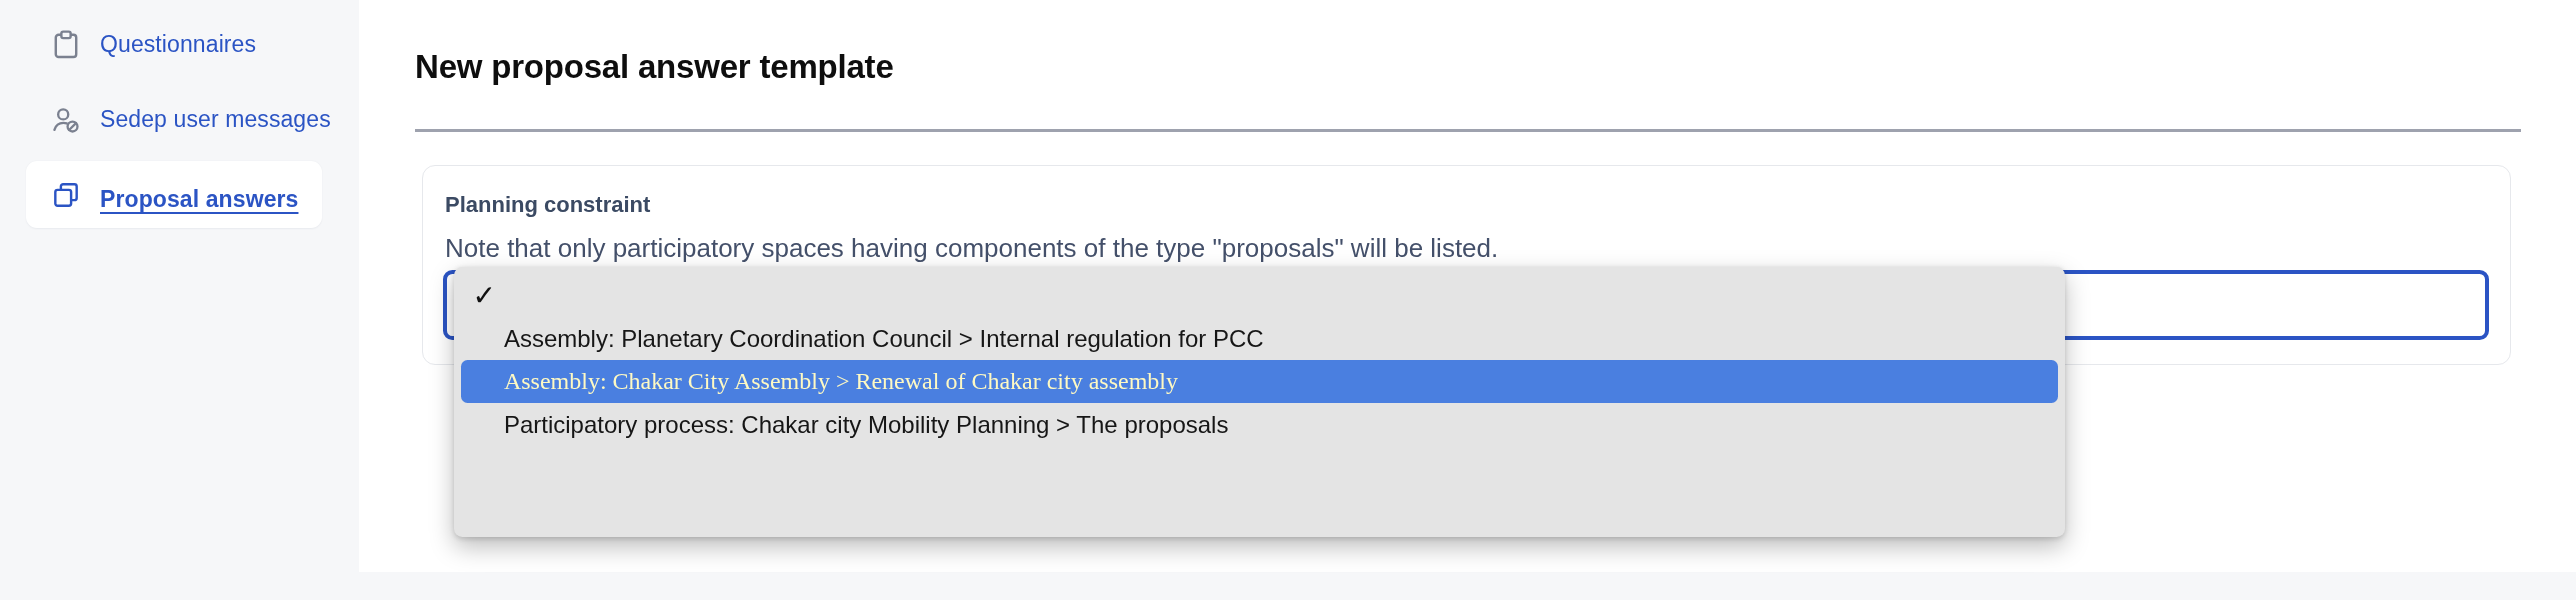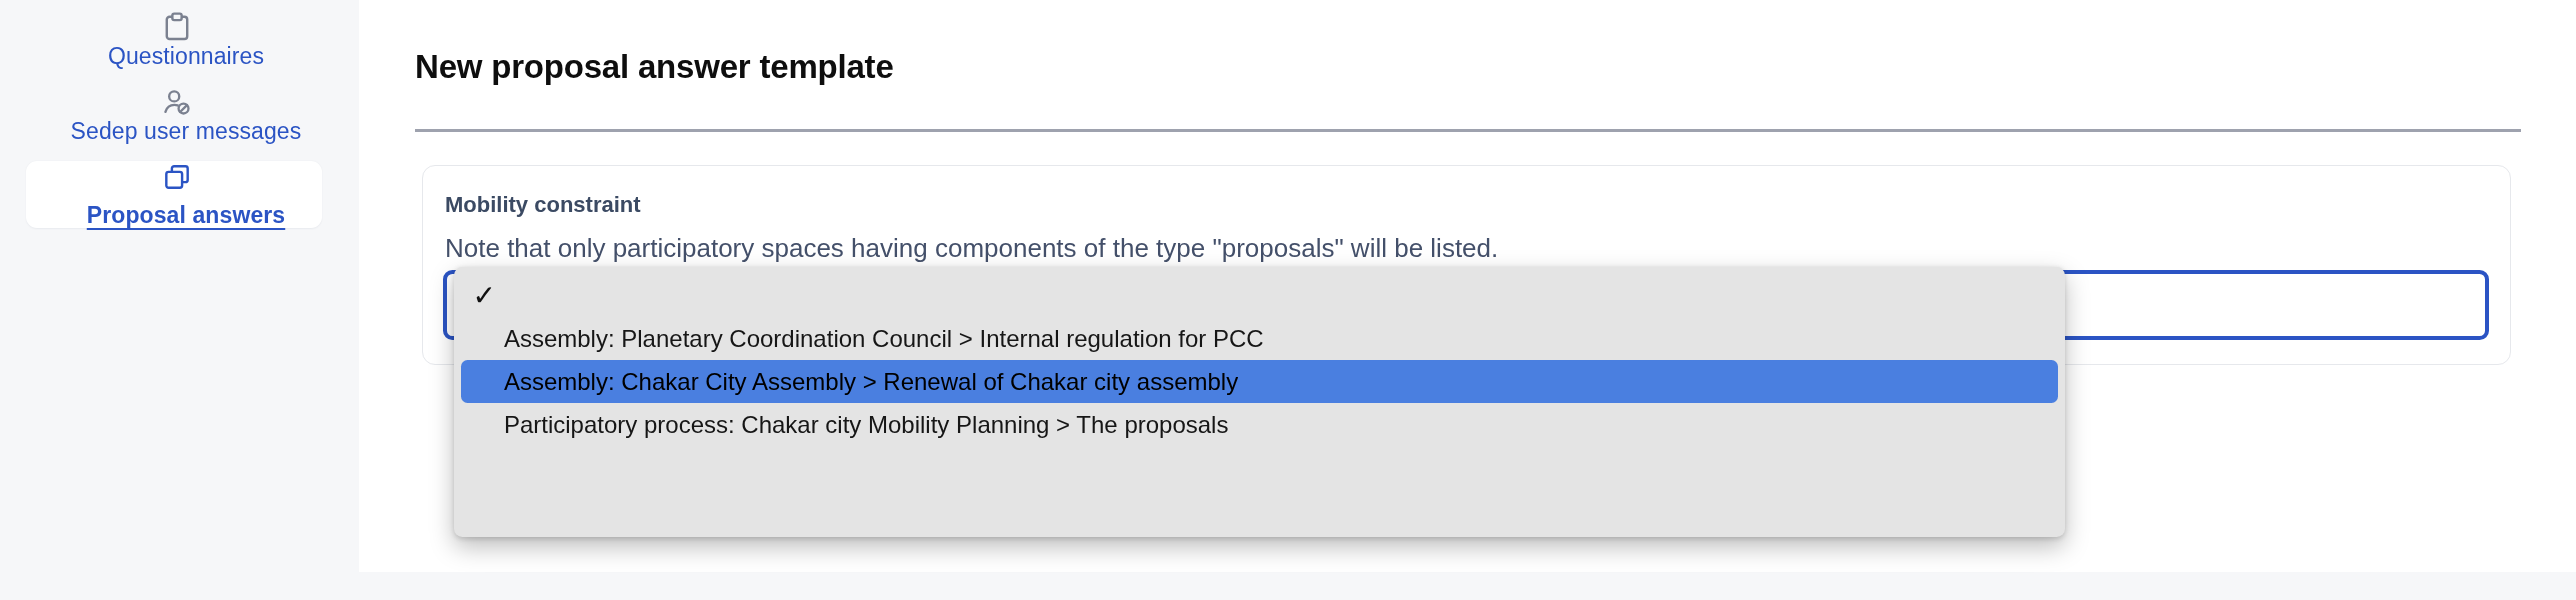--- a/index.html
+++ b/index.html
@@ -31,21 +31,20 @@
   .nav-item {
     position: absolute;
     left: 26px;
     width: 296px;
     height: 67px;
     display: flex;
     align-items: center;
     padding-left: 24px;
     border-radius: 11px;
     cursor: pointer;
-    flex-direction: column;
   }
   .nav-item.active {
     background: #ffffff;
     box-shadow: 0 0.9px 1.9px rgba(20,30,60,.06);
   }
 
   .nav-icon {
     width: 31.5px; height: 31.5px;
     flex: 0 0 31.5px;
     display: flex;
@@ -179,21 +178,21 @@
     font-size: 24px;
     color: #161616;
     white-space: nowrap;
     overflow: hidden;
     text-overflow: ellipsis;
   }
 
   .dd-option.selected {
     background: #4a7fe0;
   }
-  .dd-option.selected .dd-text { color: #000000; }
+  .dd-option.selected .dd-text { color: #fef9c3; font-family: Liberation Serif, serif; }
 
   
   #footer-band {
     position: absolute;
     left: 0; top: 572px;
     width: 2576px;
     height: 28px;
     background: #f6f7f9;
   }
 </style>
@@ -237,21 +236,21 @@
     </div>
 
   </nav>
 
   <main id="main">
 
     <h1 id="page-title">New proposal answer template</h1>
     <div id="title-divider"></div>
 
     <section id="constraint-card">
-      <div id="constraint-label">Mobility constraint</div>
+      <div id="constraint-label">Planning constraint</div>
       <div id="constraint-note">Note that only participatory spaces having components of the type "proposals" will be listed.</div>
       <div id="space-select"></div>
     </section>
 
   </main>
 
   <div id="footer-band"></div>
 
   <div id="dropdown">
 

